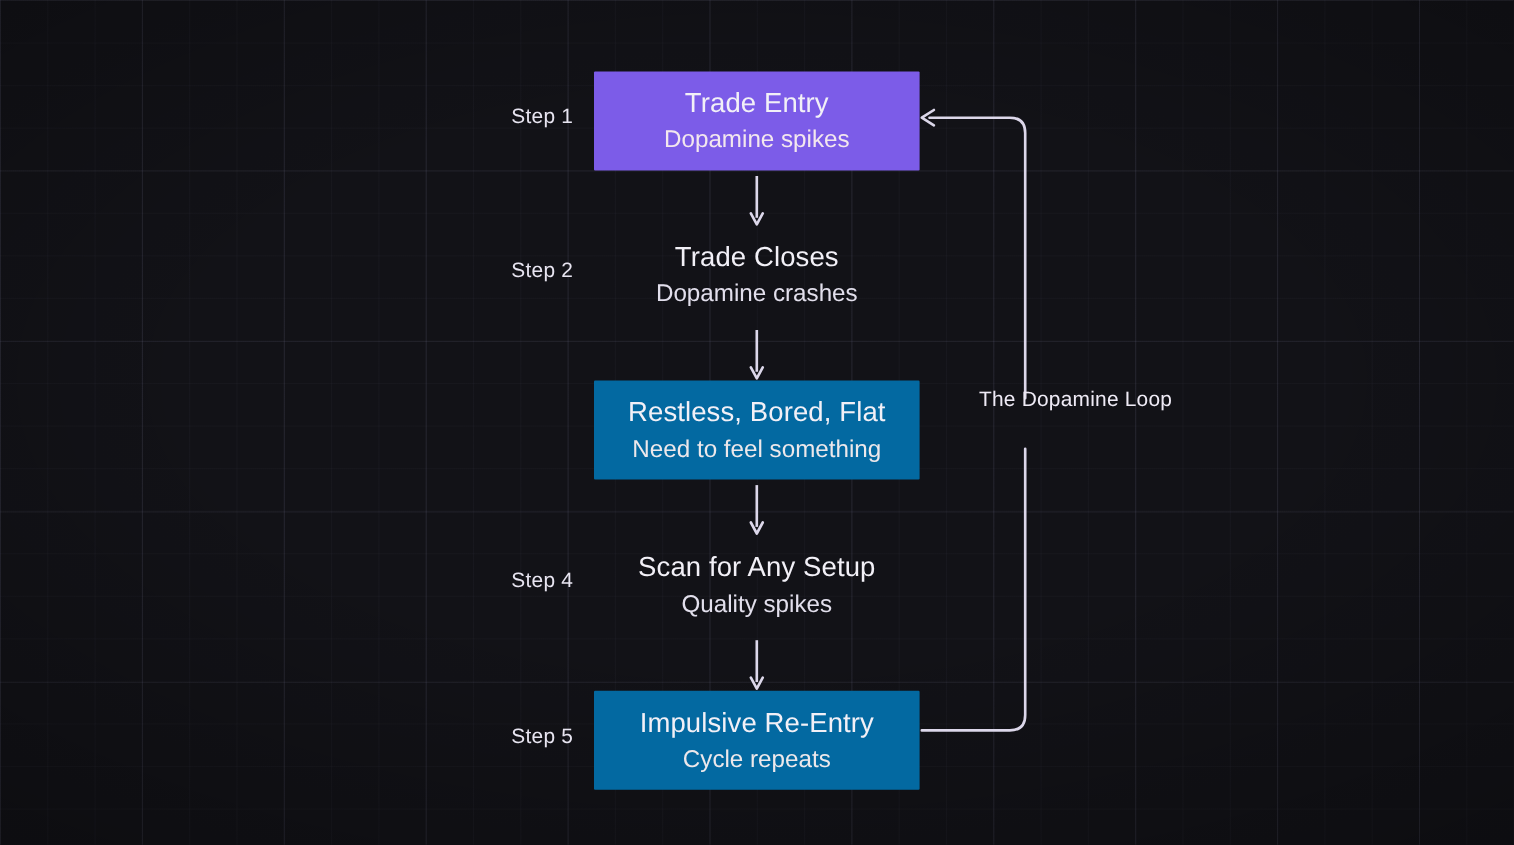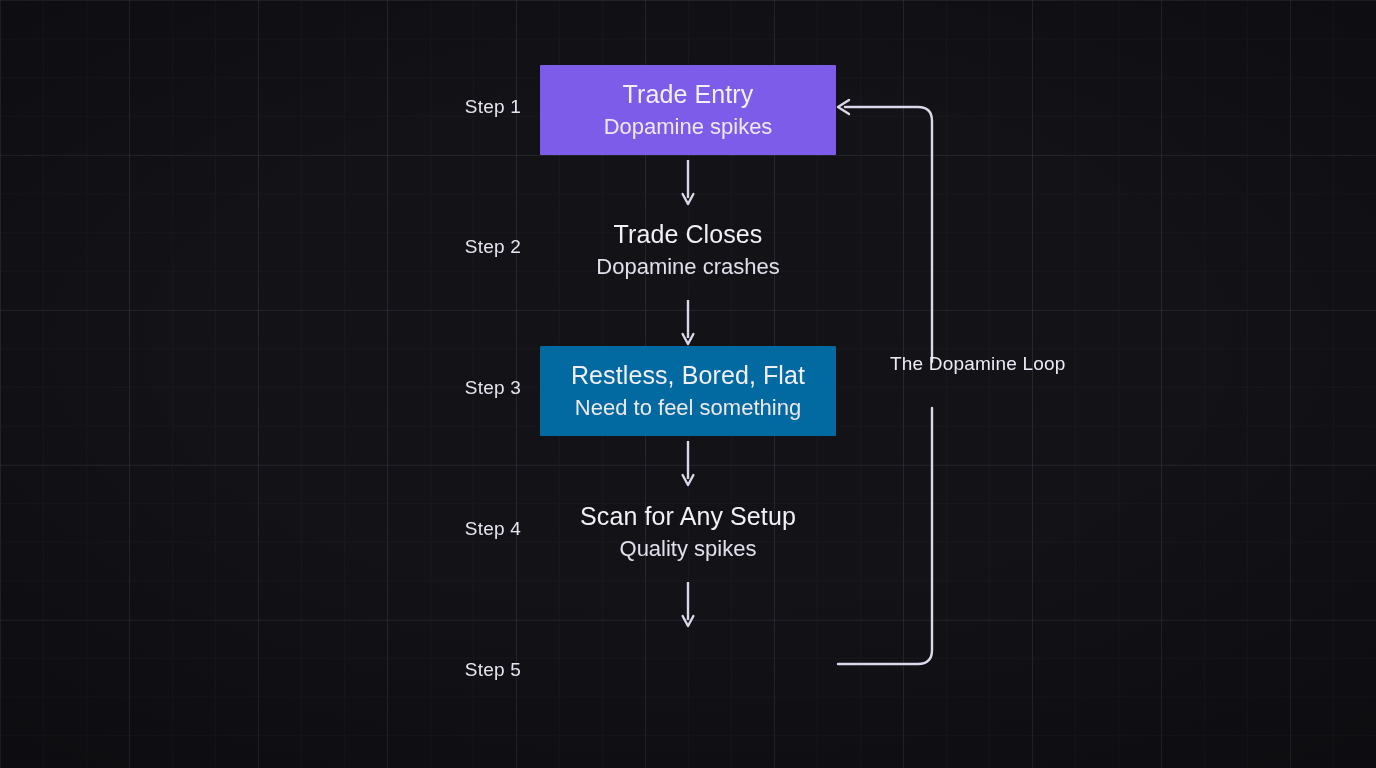--- a/index.html
+++ b/index.html
@@ -133,21 +133,20 @@
       <div class="sub">Dopamine crashes</div>
     </div>
 
     <div class="conn" style="top:300px;">
       <svg width="14" height="48" viewBox="0 0 14 48">
         <path d="M7 0 L7 38" stroke="#DCD7EA" stroke-width="2.4" fill="none"></path>
         <path d="M1.6 34 L7 44 L12.4 34" stroke="#DCD7EA" stroke-width="2.4" fill="none" stroke-linecap="round" stroke-linejoin="round"></path>
       </svg>
     </div>
 
-    <div class="step-label" style="top:377px;">Step 3</div>
     <div class="node boxed red" style="top:346px;">
       <div class="title">Restless, Bored, Flat</div>
       <div class="sub">Need to feel something</div>
     </div>
 
     <div class="conn" style="top:441px;">
       <svg width="14" height="48" viewBox="0 0 14 48">
         <path d="M7 0 L7 38" stroke="#DCD7EA" stroke-width="2.4" fill="none"></path>
         <path d="M1.6 34 L7 44 L12.4 34" stroke="#DCD7EA" stroke-width="2.4" fill="none" stroke-linecap="round" stroke-linejoin="round"></path>
       </svg>
@@ -160,20 +159,24 @@
     </div>
 
     <div class="conn" style="top:582px;">
       <svg width="14" height="48" viewBox="0 0 14 48">
         <path d="M7 0 L7 38" stroke="#DCD7EA" stroke-width="2.4" fill="none"></path>
         <path d="M1.6 34 L7 44 L12.4 34" stroke="#DCD7EA" stroke-width="2.4" fill="none" stroke-linecap="round" stroke-linejoin="round"></path>
       </svg>
     </div>
 
     <div class="step-label" style="top:659px;">Step 5</div>
+    <div class="node boxed red" style="top:628px;">
+      <div class="title">Impulsive Re-Entry</div>
+      <div class="sub">Cycle repeats</div>
+    </div>
   </div>
 
   <div class="loop">
     <svg width="1376" height="768" viewBox="0 0 1376 768" fill="none">
 
       <path d="M838 664 L918 664 Q932 664 932 650 L932 408" stroke="#DCD7EA" stroke-width="2.4" fill="none" stroke-linecap="round" stroke-linejoin="round"></path>
 
       <path d="M932 362 L932 121 Q932 107 918 107 L845 107" stroke="#DCD7EA" stroke-width="2.4" fill="none" stroke-linecap="round" stroke-linejoin="round"></path>
       <path d="M849 100 L838 107 L849 114" stroke="#DCD7EA" stroke-width="2.4" fill="none" stroke-linecap="round" stroke-linejoin="round"></path>
     </svg>

